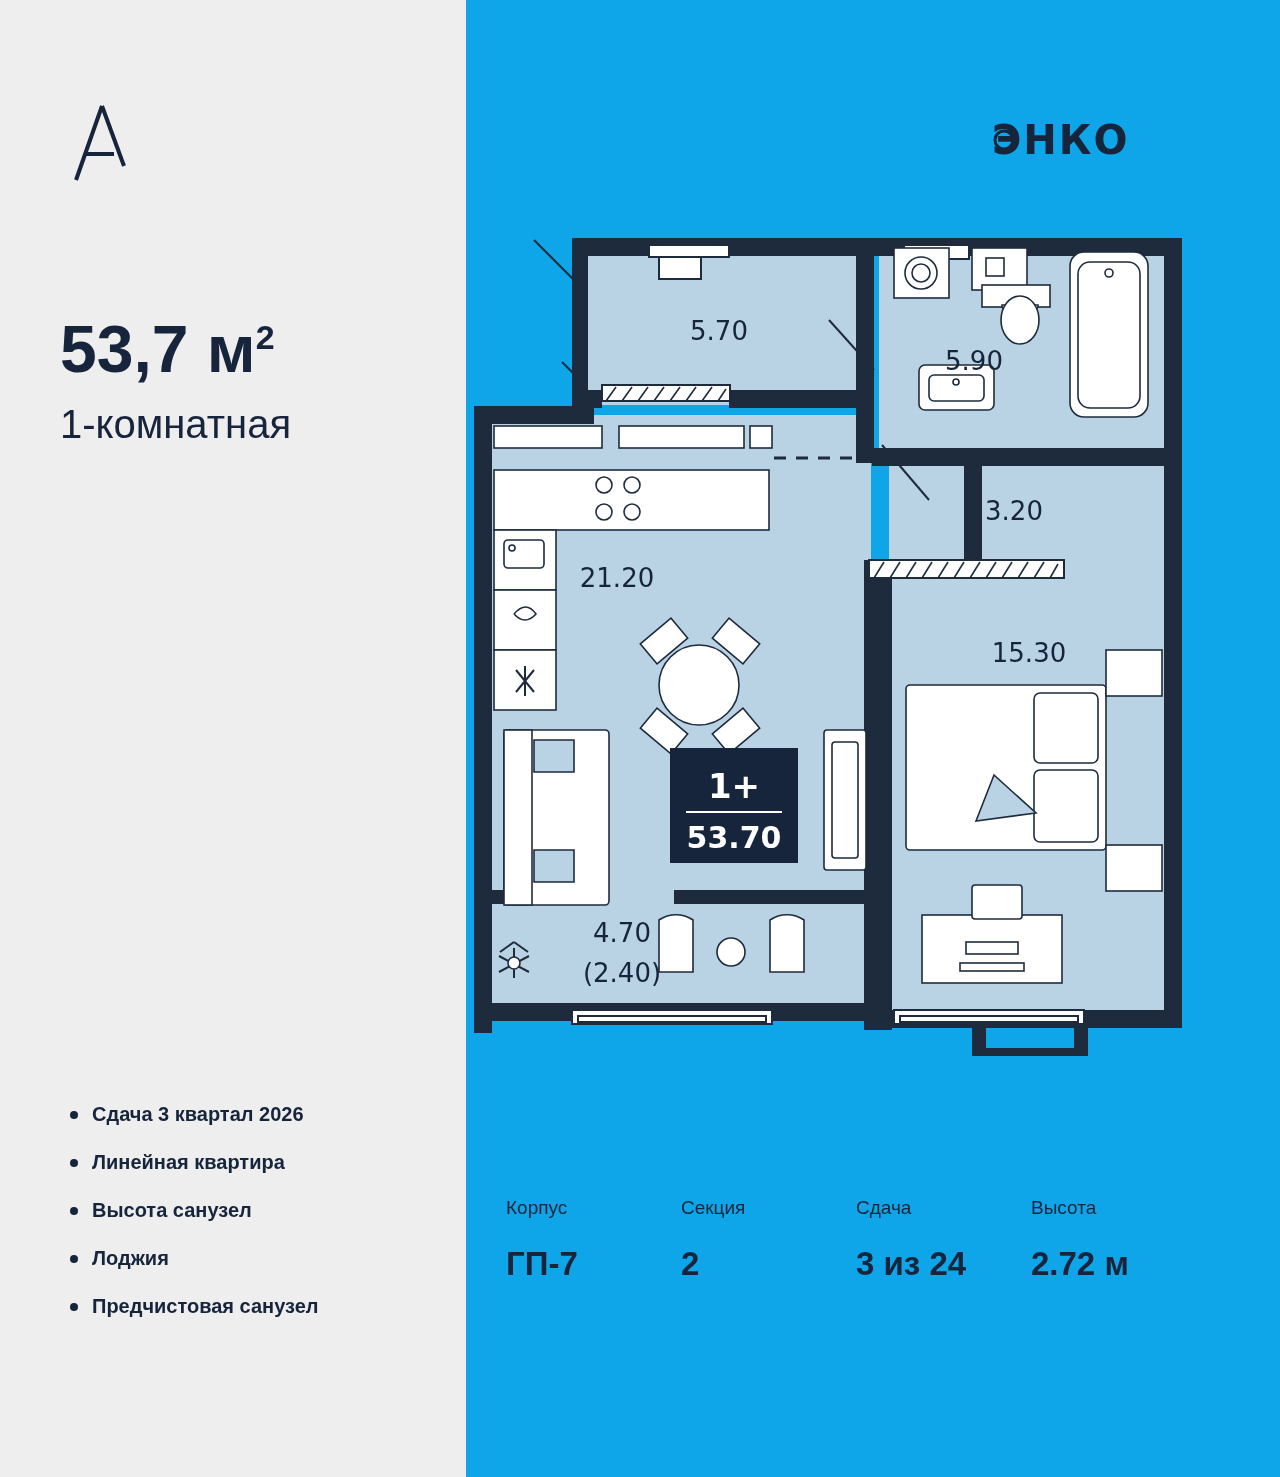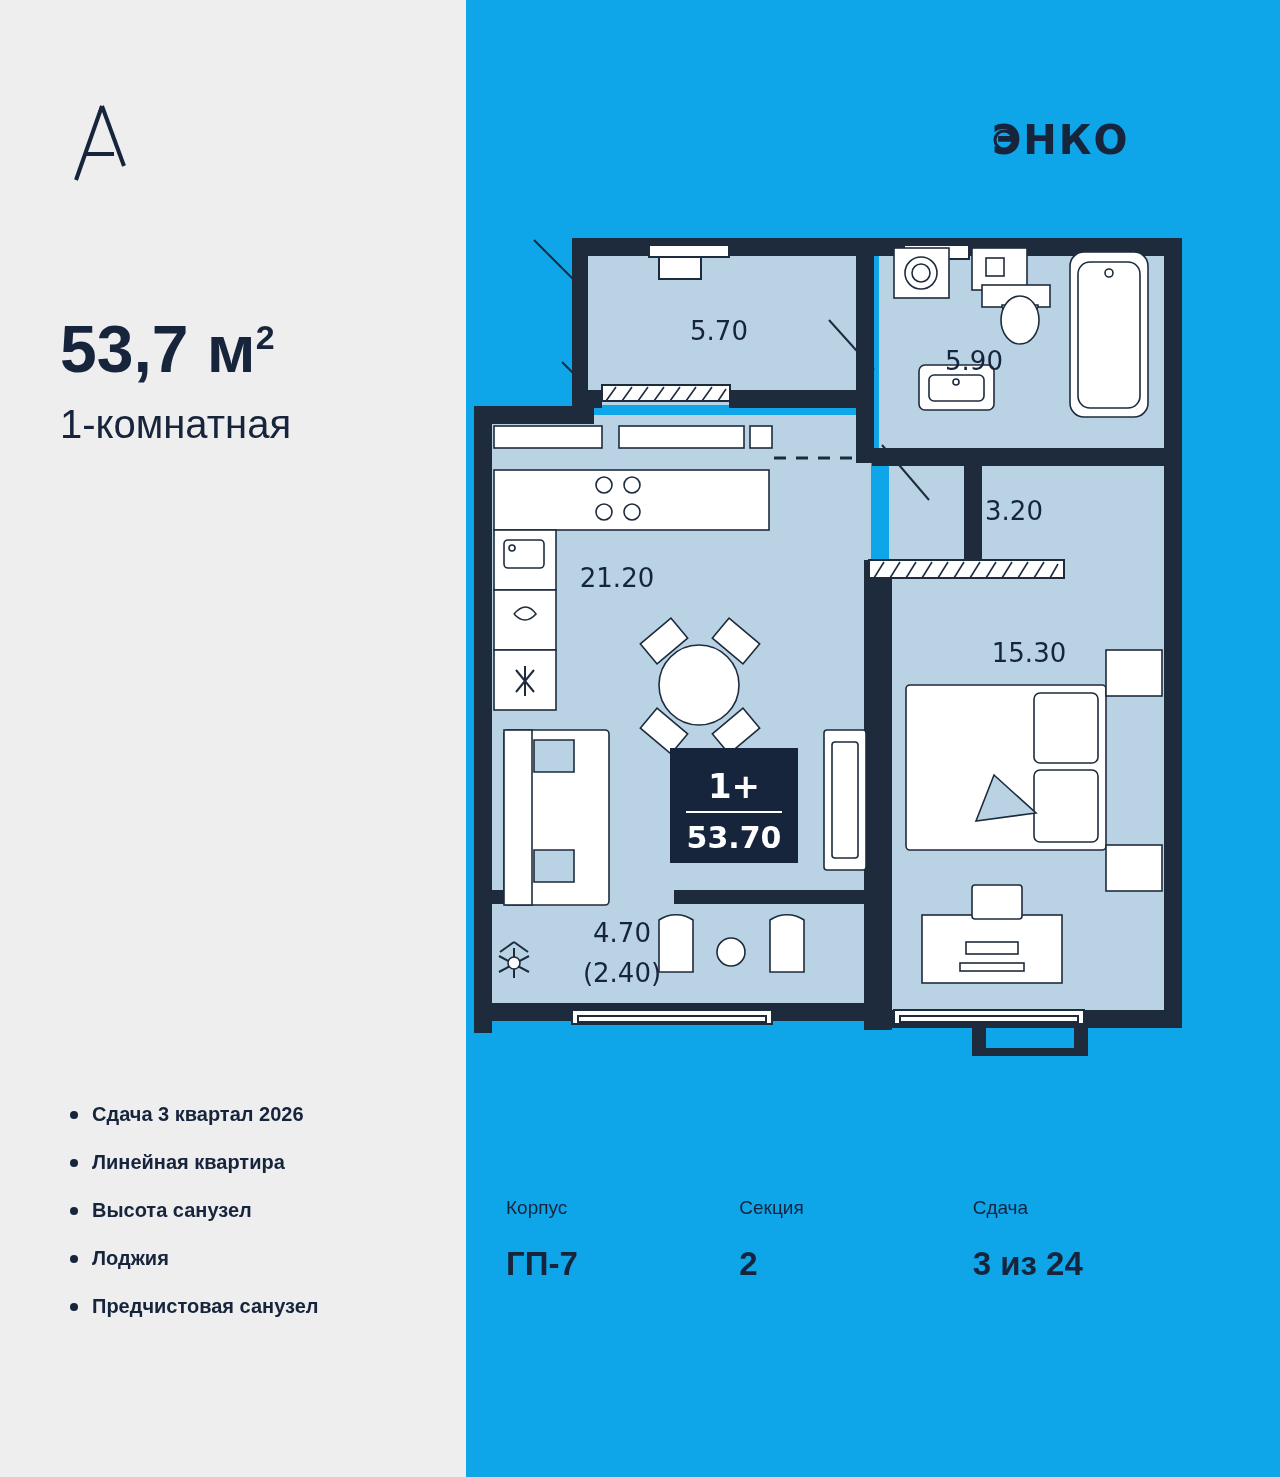--- a/index.html
+++ b/index.html
@@ -414,16 +414,20 @@
         <div class="spec-value">ГП-7</div>
       </div>
       <div class="spec">
         <div class="spec-label">Секция</div>
         <div class="spec-value">2</div>
       </div>
       <div class="spec">
         <div class="spec-label">Сдача</div>
         <div class="spec-value">3 из 24</div>
       </div>
+      <div class="spec">
+        <div class="spec-label">Высота</div>
+        <div class="spec-value">2.72 м</div>
+      </div>
     </div>
 
   </div>
 </div>
 
 </body></html>

